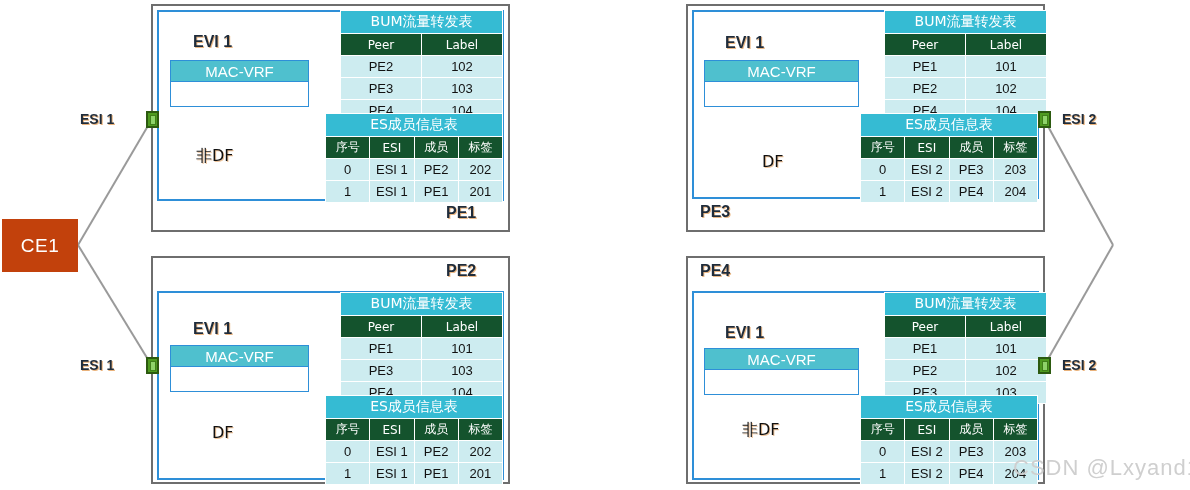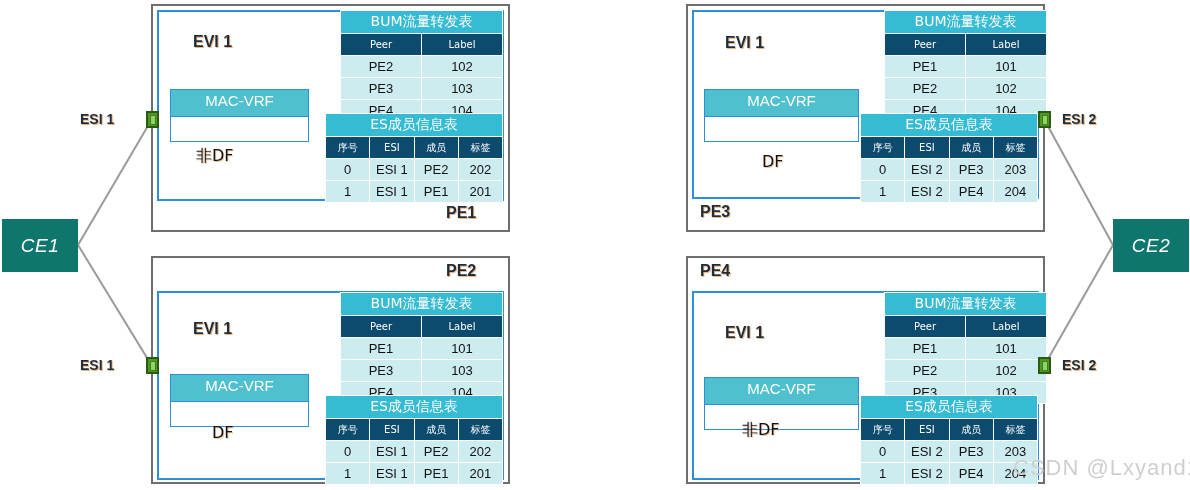--- a/index.html
+++ b/index.html
@@ -22,28 +22,27 @@
     left: 0;
     top: 0;
     width: 1190px;
     height: 490px;
     pointer-events: none;
   }
 
   
   .ce-node {
     position: absolute;
-    background: #0f766e;
+    background: #c2410c;
     color: #ffffff;
     font-size: 19px;
     display: flex;
     align-items: center;
     justify-content: center;
     letter-spacing: 0.5px;
-    font-style: italic;
   }
 
   
   .pe-box {
     position: absolute;
     border: 2px solid #6E6E6E;
     background: #ffffff;
     box-sizing: border-box;
   }
   .pe-label {
@@ -83,24 +82,23 @@
   .macvrf {
     position: absolute;
     box-sizing: border-box;
   }
   .macvrf-head {
     background: #4FC0CE;
     color: #ffffff;
     font-size: 15px;
     text-align: center;
     line-height: 22px;
-    height: 28px;
+    height: 22px;
     border: 1px solid #2E8FD8;
     box-sizing: border-box;
-    margin-top: 29px;
   }
   .macvrf-body {
     background: #ffffff;
     border: 1px solid #2E8FD8;
     border-top: none;
     height: 25px;
     box-sizing: border-box;
   }
 
   
@@ -114,24 +112,24 @@
   .tbl .title-cell {
     background: #35BBD3;
     color: #ffffff;
     text-align: center;
     font-size: 14px;
     height: 20px;
     border: 1px solid #ffffff;
     font-family: "DejaVu Sans", "Liberation Sans", sans-serif;
   }
   .tbl .hdr-cell {
-    background: #0c4a6e;
+    background: #14532d;
     color: #ffffff;
     text-align: center;
-    font-size: 10px;
+    font-size: 12px;
     height: 19px;
     border: 1px solid #ffffff;
     font-family: "DejaVu Sans", "Liberation Sans", sans-serif;
     margin-top: 40px;
   }
   .tbl .data-cell {
     background: #CDECF0;
     color: #111111;
     text-align: center;
     font-size: 13px;
@@ -186,23 +184,20 @@
     <line x1="78" y1="245" x2="152" y2="119" stroke="#9A9A9A" stroke-width="2"></line>
     <line x1="78" y1="245" x2="152" y2="366" stroke="#9A9A9A" stroke-width="2"></line>
     <line x1="1113" y1="245" x2="1044" y2="119" stroke="#9A9A9A" stroke-width="2"></line>
     <line x1="1113" y1="245" x2="1044" y2="366" stroke="#9A9A9A" stroke-width="2"></line>
   </svg>
 
   <div class="ce-node" style="left:2px; top:219px; width:76px; height:53px;">
     <span>CE1</span>
   </div>
 
-  <div class="ce-node" style="left:1113px; top:219px; width:76px; height:53px;">
-    <span>CE2</span>
-  </div>
 
   <div class="pe-box" style="left:151px; top:4px; width:359px; height:228px;">
   </div>
   <div class="evi-box" style="left:157px; top:10px; width:347px; height:191px;">
   </div>
   <div class="evi-label" style="left:193px; top:33px;">EVI 1</div>
   <div class="macvrf" style="left:170px; top:60px; width:139px;">
     <div class="macvrf-head">MAC-VRF</div>
     <div class="macvrf-body"></div>
   </div>

